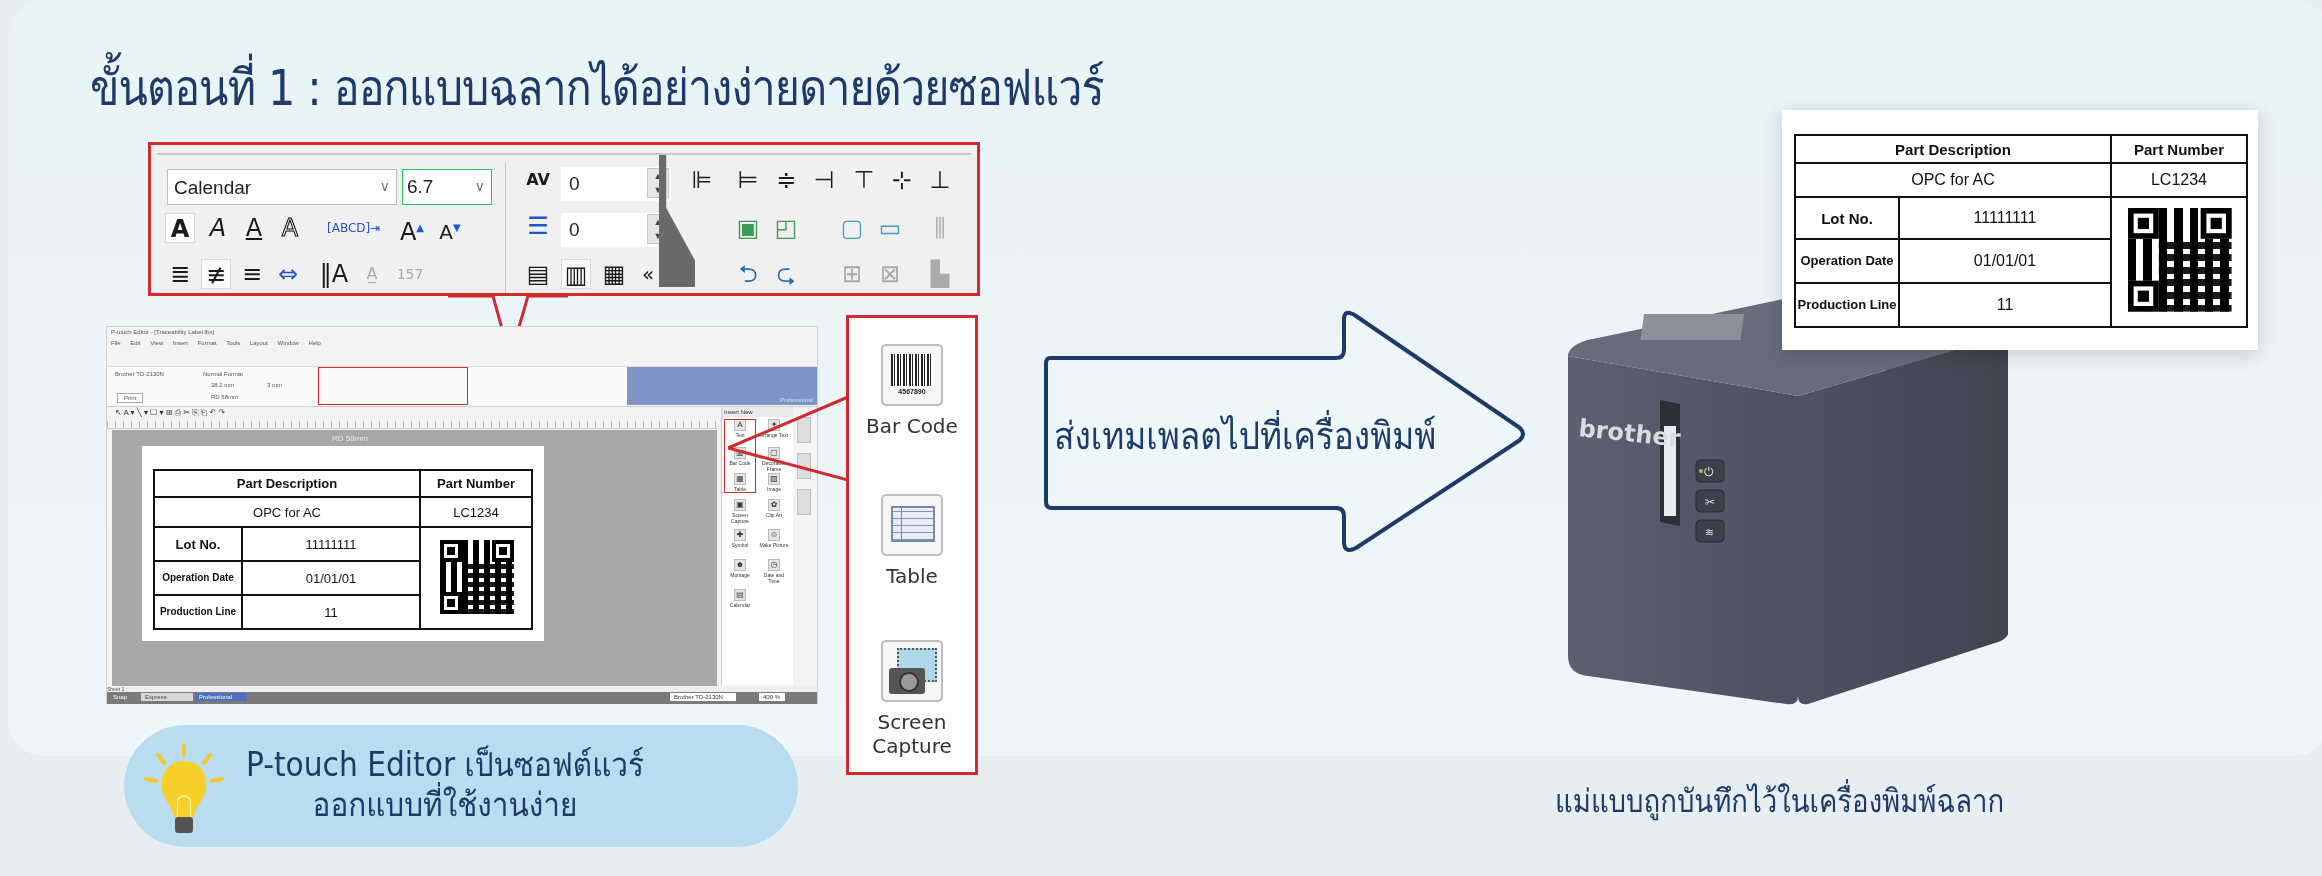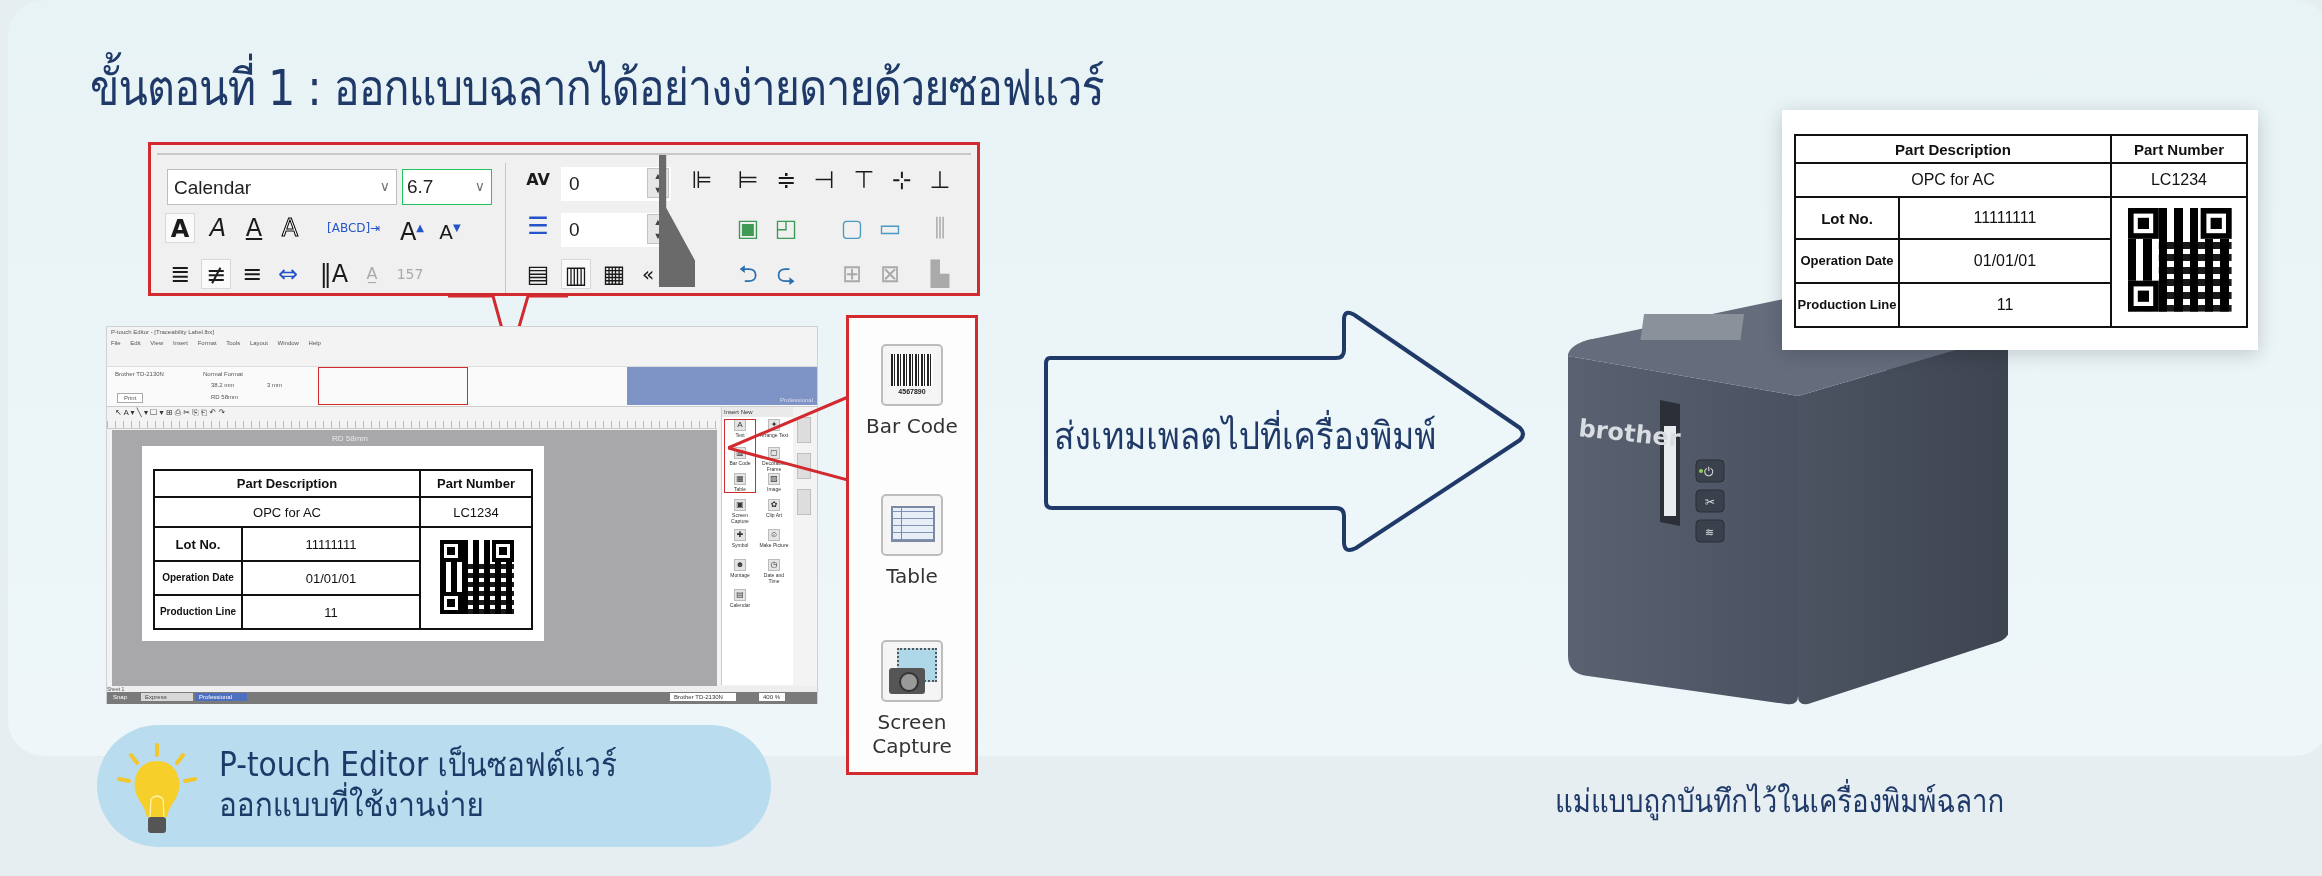--- a/index.html
+++ b/index.html
@@ -117,22 +117,22 @@
   .barcode-g { position: absolute; left: 8px; top: 8px; width: 42px; height: 32px; background: repeating-linear-gradient(90deg, #222 0 2px, #fff 2px 3px, #222 3px 4px, #fff 4px 6px); }
   .barcode-n { position: absolute; left: 8px; top: 42px; width: 42px; font-size: 7px; color: #222; font-weight: bold; }
   .table-g { position: absolute; left: 8px; top: 10px; width: 44px; height: 36px; border: 2px solid #7a8aa3; background: repeating-linear-gradient(0deg, #8092b5 0 1px, #e8eef8 1px 7px); }
   .table-g::after { content:""; position:absolute; left: 8px; top:0; width: 1px; height:100%; background:#7a8aa3; }
   .cam-g { position: absolute; left: 14px; top: 6px; width: 40px; height: 34px; background: #aed8e8; border: 2px dotted #555; }
   .cam-body { position: absolute; left: 6px; top: 26px; width: 36px; height: 26px; background: #555; border-radius: 3px; }
   .cam-body::after { content:""; position:absolute; left: 10px; top: 4px; width: 16px; height: 16px; border-radius: 50%; background: #999; border: 2px solid #333; }
 
   
   .tip {
-    position: absolute; left: 89px; top: 725px; width: 674px; height: 122px;
-    background: #b9dcef; border-radius: 61px;
+    position: absolute; left: 116px; top: 725px; width: 674px; height: 122px;
+    background: #b9dcef; border-radius: 61px; text-align: center;
   }
   .tip-text {
     position: absolute; left: 122px; top: 20px; font-size: 33px; color: #1f3a68; line-height: 40px;
     font-family: "DejaVu Sans", sans-serif; transform: scaleX(0.9); transform-origin: left top; white-space: nowrap;
   }
   .bulb { position: absolute; left: 20px; top: 18px; width: 80px; height: 100px; }
 
   
   .big-arrow { position: absolute; left: 1028px; top: 306px; width: 490px; height: 250px; }
   .arrow-text {

